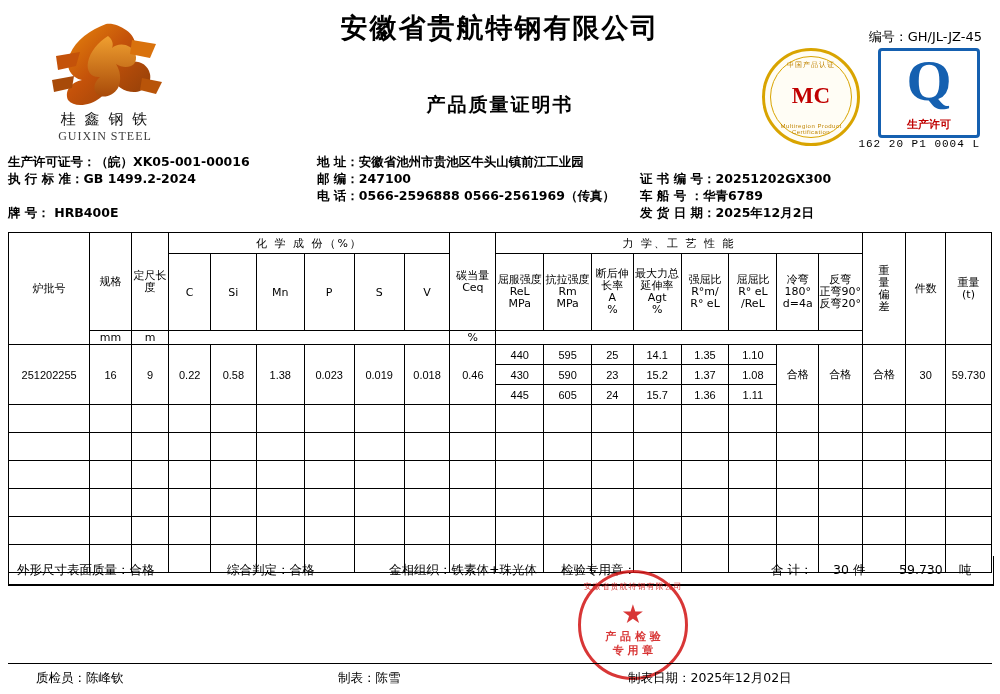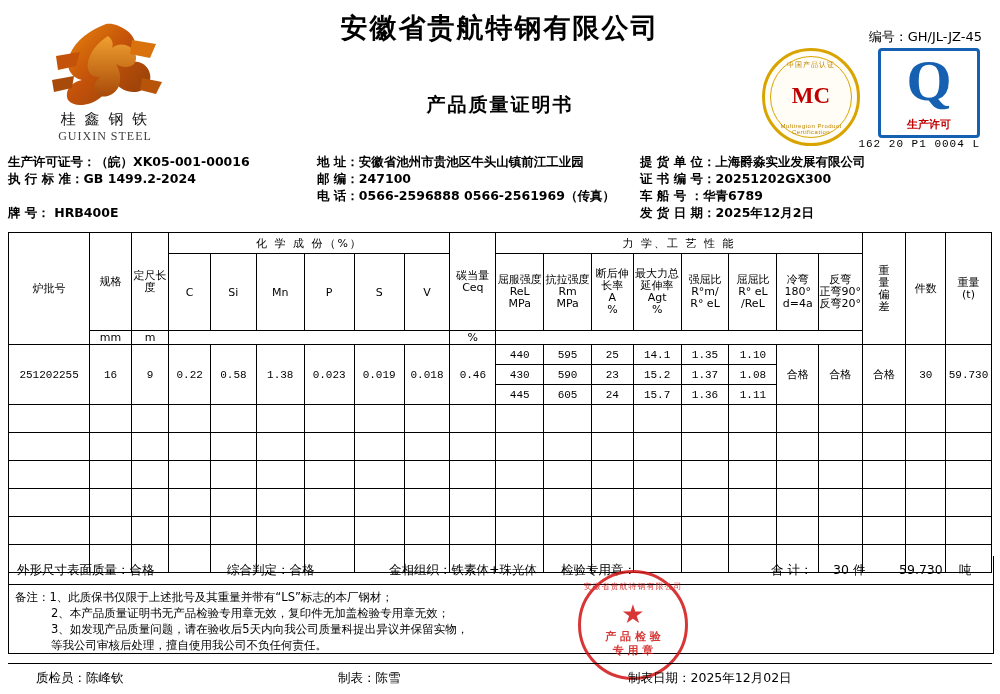--- a/index.html
+++ b/index.html
@@ -93,21 +93,21 @@
   table.main td,table.main th{
     border:1px solid #000;
     text-align:center;
     vertical-align:middle;
     font-weight:normal;
     font-size:11px;
     padding:0;
   }
   .hdr-group{font-size:12px;letter-spacing:2px;height:20px;}
   .vhead{font-size:10.5px;line-height:12px;}
-  .datarow td{height:19px;font-size:12px;font-family:Liberation Mono, monospace;}
+  .datarow td{height:19px;font-size:12px;font-family:Liberation Sans, sans-serif;}
   .emptyrow td{height:27px;}
 
   
   .bottom{
     position:absolute;left:8px;top:556px;width:984px;
     border:1px solid #000;border-top:none;
     font-family:"DejaVu Sans",sans-serif;
   }
   .bottom-row1{
     height:28px;border-bottom:1px solid #000;position:relative;font-size:12.5px;
@@ -197,21 +197,20 @@
 
   <div class="info">
     <div class="row col1 r1">生产许可证号：（皖）XK05-001-00016</div>
     <div class="row col1 r2">执 行 标 准：GB 1499.2-2024</div>
     <div class="row col1 r4">牌        号：  HRB400E</div>
 
     <div class="row col2 r1">地        址：安徽省池州市贵池区牛头山镇前江工业园</div>
     <div class="row col2 r2">邮        编：247100</div>
     <div class="row col2 r3">电        话：0566-2596888   0566-2561969（传真）</div>
 
-    <div class="row col3 r1">提 货 单 位：上海爵淼实业发展有限公司</div>
     <div class="row col3 r2">证 书 编 号：20251202GX300</div>
     <div class="row col3 r3">车 船 号  ：华青6789</div>
     <div class="row col3 r4">发 货 日 期：2025年12月2日</div>
   </div>
 
   <table class="main">
     <colgroup>
       <col style="width:78px">
         <col style="width:40px">
         <col style="width:36px">
@@ -494,28 +493,20 @@
     <div class="bottom-row1">
       <span style="left:8px">外形尺寸表面质量：合格</span>
       <span style="left:218px">综合判定：合格</span>
       <span style="left:380px">金相组织：铁素体+珠光体</span>
       <span style="left:552px">检验专用章：</span>
       <span style="left:762px">合 计：</span>
       <span style="left:824px">30  件</span>
       <span style="left:890px">59.730</span>
       <span style="left:950px">吨</span>
     </div>
-    <div class="remarks">
-      <div class="line">
-        <span>备注：</span><span>1、此质保书仅限于上述批号及其重量并带有“LS”标志的本厂钢材；</span>
-      </div>
-      <div class="line" style="padding-left:36px">2、本产品质量证明书无产品检验专用章无效，复印件无加盖检验专用章无效；</div>
-      <div class="line" style="padding-left:36px">3、如发现产品质量问题，请在验收后5天内向我公司质量科提出异议并保留实物，</div>
-      <div class="line" style="padding-left:36px">     等我公司审核后处理，擅自使用我公司不负任何责任。</div>
-    </div>
   </div>
 
   <div class="red-seal">
     <div class="arc">安徽省贵航特钢有限公司</div>
     <div class="star">★</div>
     <div class="t1">产 品 检 验</div>
     <div class="t2">专 用 章</div>
   </div>
 
   <div class="hr-line"></div>

